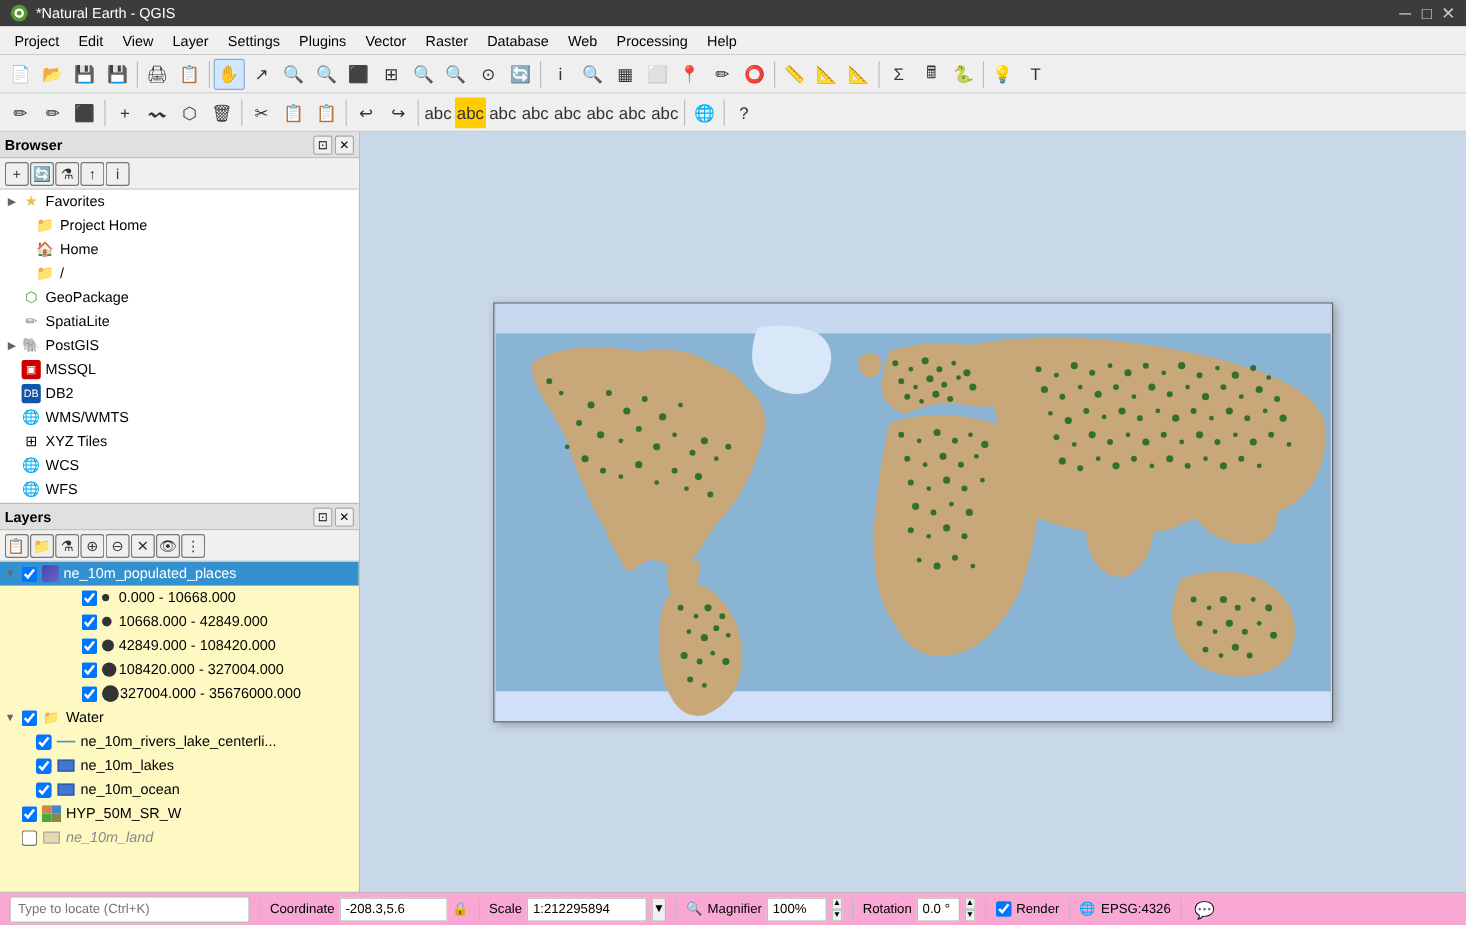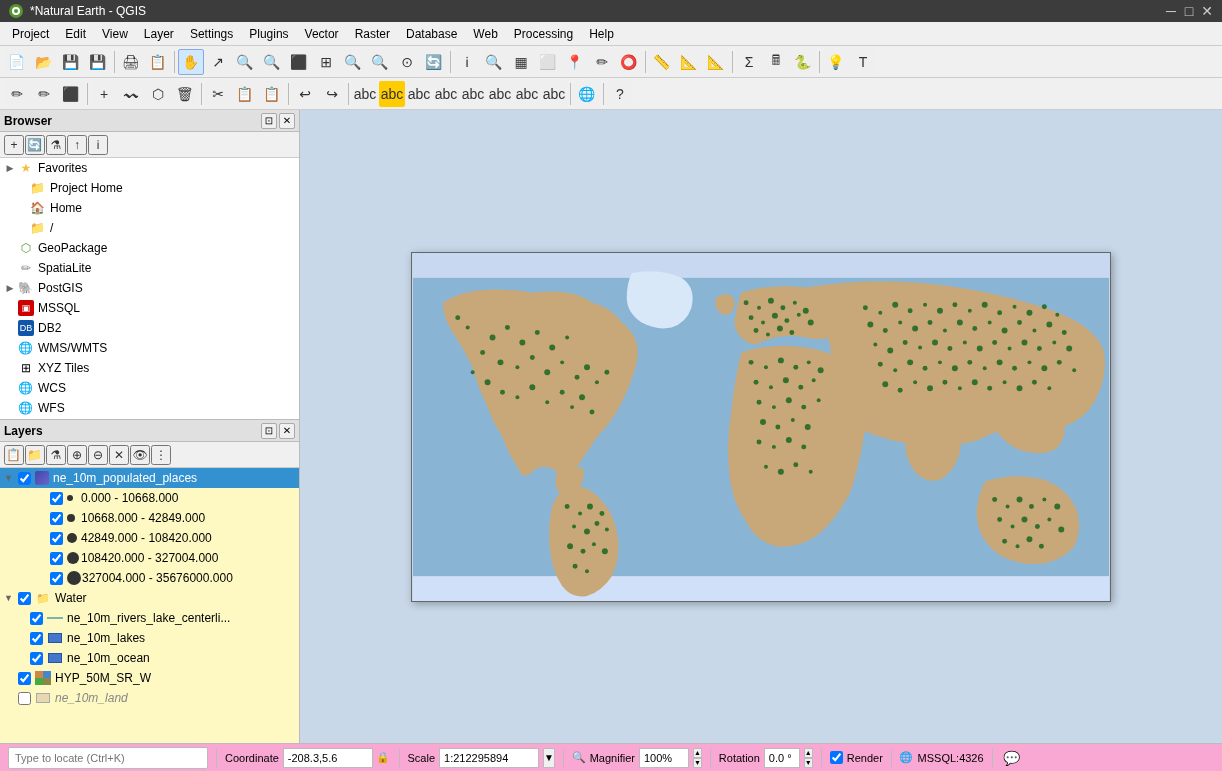--- a/index.html
+++ b/index.html
@@ -165,21 +165,21 @@
     }
     .layer-item.selected { background: #3391d0; color: #fff; }
     .layer-item.selected .item-label { color: #fff; font-weight: normal; }
     .layer-checkbox { margin-right: 4px; }
     .layer-expand { width: 12px; margin-right: 2px; font-size: 9px; color: #666; }
     .layer-icon { width: 16px; height: 16px; margin-right: 4px; display: inline-flex; align-items: center; justify-content: center; }
     .legend-item {
       display: flex; align-items: center; padding: 2px 4px; height: 20px;
     }
     .layer-group-indent { padding-left: 16px; }
-    .layer-legend-indent { padding-left: 50px; }
+    .layer-legend-indent { padding-left: 68px; }
     
     
     #map-area {
       flex: 1;
       background: #c8d8e8;
       position: relative;
       display: flex;
       align-items: center;
       justify-content: center;
     }
@@ -833,19 +833,19 @@
 
   <div class="status-item">
     <input type="checkbox" checked="" style="">
     <span>Render</span>
   </div>
 
   <div class="status-sep"></div>
 
   <div class="status-item">
     <span>🌐</span>
-    <span>MSSQL:4326</span>
+    <span>EPSG:4326</span>
   </div>
 
   <div class="status-sep"></div>
 
   <button style="width:22px;height:22px;background:none;border:none;cursor:pointer;font-size:14px;">💬</button>
 </div>
 
 </body></html>

